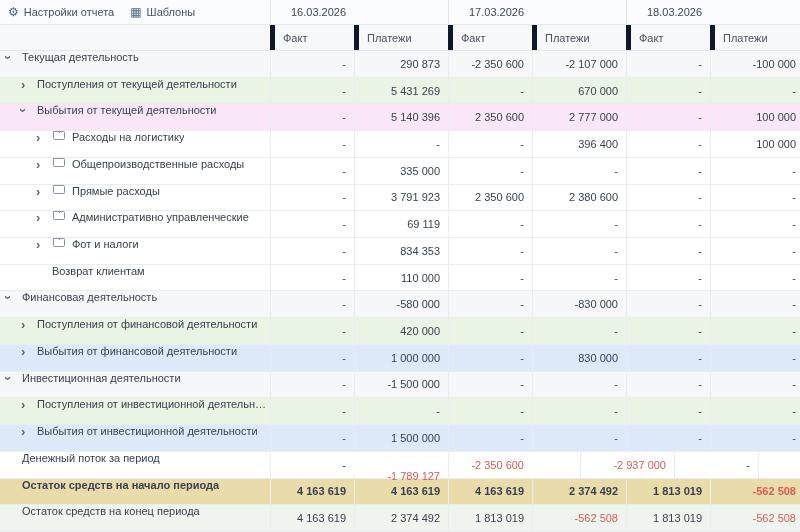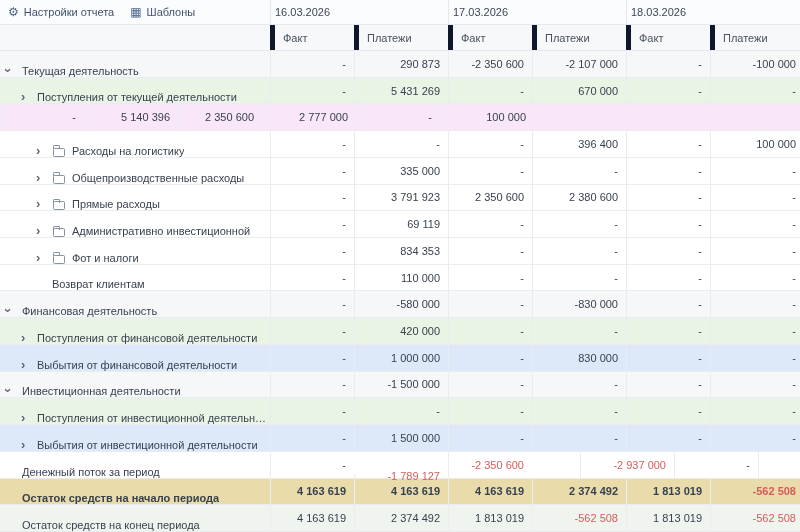--- a/index.html
+++ b/index.html
@@ -20,21 +20,21 @@
   }
   .toolbar {
     width:270px; flex:none;
     display:flex; align-items:center;
     gap:16px; padding-left:8px;
   }
   .tool { display:flex; align-items:center; gap:5px; color:#42526b; cursor:pointer; }
   .ticon { font-size:12px; color:#4c6389; line-height:1; }
   .gdate {
     flex:none; display:flex; align-items:center;
-    padding-left:4px; color:#3d4756;
+    padding-left:20px; color:#3d4756;
     border-left:1px solid #e4e8ed;
   }
   .g1 { width:178px; } .g2 { width:178px; } .g3 { width:178px; }
 
   
   .hrow2 {
     display:flex; height:26px;
     background:#f7f8fa;
     border-bottom:1px solid #e4e8ed;
   }
@@ -52,21 +52,21 @@
 
   
   .row {
     display:flex; height:26.72px;
     border-bottom:1px solid #e9ecf0;
     background:#fff;
   }
   .row.bold { font-weight:bold; }
   .label-cell {
     width:270px; flex:none;
-    display:flex; align-items:flex-end;
+    display:flex; align-items:flex-start;
     overflow:hidden; white-space:nowrap;
   }
   .pad0 { padding-left:6px; }
   .pad1 { padding-left:21px; }
   .pad2 { padding-left:36px; }
   .chev-slot { width:16px; flex:none; display:flex; align-items:center; }
   .chev {
     font-size:13px; line-height:1; color:#59667a;
     display:inline-block; cursor:pointer; font-weight:600;
   }
@@ -144,20 +144,26 @@
           <span class="row-label">Поступления от текущей деятельности</span>
         </div>
         <div class="cell c1">-</div>
         <div class="cell c2">5 431 269</div>
         <div class="cell c3">-</div>
         <div class="cell c4">670 000</div>
         <div class="cell c5">-</div>
         <div class="cell c6">-</div>
       </div>
       <div class="row" style="background: rgb(249, 231, 248);">
+        <div class="label-cell pad1">
+          <span class="chev-slot">
+            <span class="chev down">›</span>
+          </span>
+          <span class="row-label">Выбытия от текущей деятельности</span>
+        </div>
         <div class="cell c1">-</div>
         <div class="cell c2">5 140 396</div>
         <div class="cell c3">2 350 600</div>
         <div class="cell c4">2 777 000</div>
         <div class="cell c5">-</div>
         <div class="cell c6">100 000</div>
       </div>
       <div class="row" style="background: rgb(255, 255, 255);">
         <div class="label-cell pad2">
           <span class="chev-slot">
@@ -202,21 +208,21 @@
         <div class="cell c4">2 380 600</div>
         <div class="cell c5">-</div>
         <div class="cell c6">-</div>
       </div>
       <div class="row" style="background: rgb(255, 255, 255);">
         <div class="label-cell pad2">
           <span class="chev-slot">
             <span class="chev">›</span>
           </span>
           <span class="folder"></span>
-          <span class="row-label">Административно инвестиционной</span>
+          <span class="row-label">Административно управленческие</span>
         </div>
         <div class="cell c1">-</div>
         <div class="cell c2">69 119</div>
         <div class="cell c3">-</div>
         <div class="cell c4">-</div>
         <div class="cell c5">-</div>
         <div class="cell c6">-</div>
       </div>
       <div class="row" style="background: rgb(255, 255, 255);">
         <div class="label-cell pad2">

